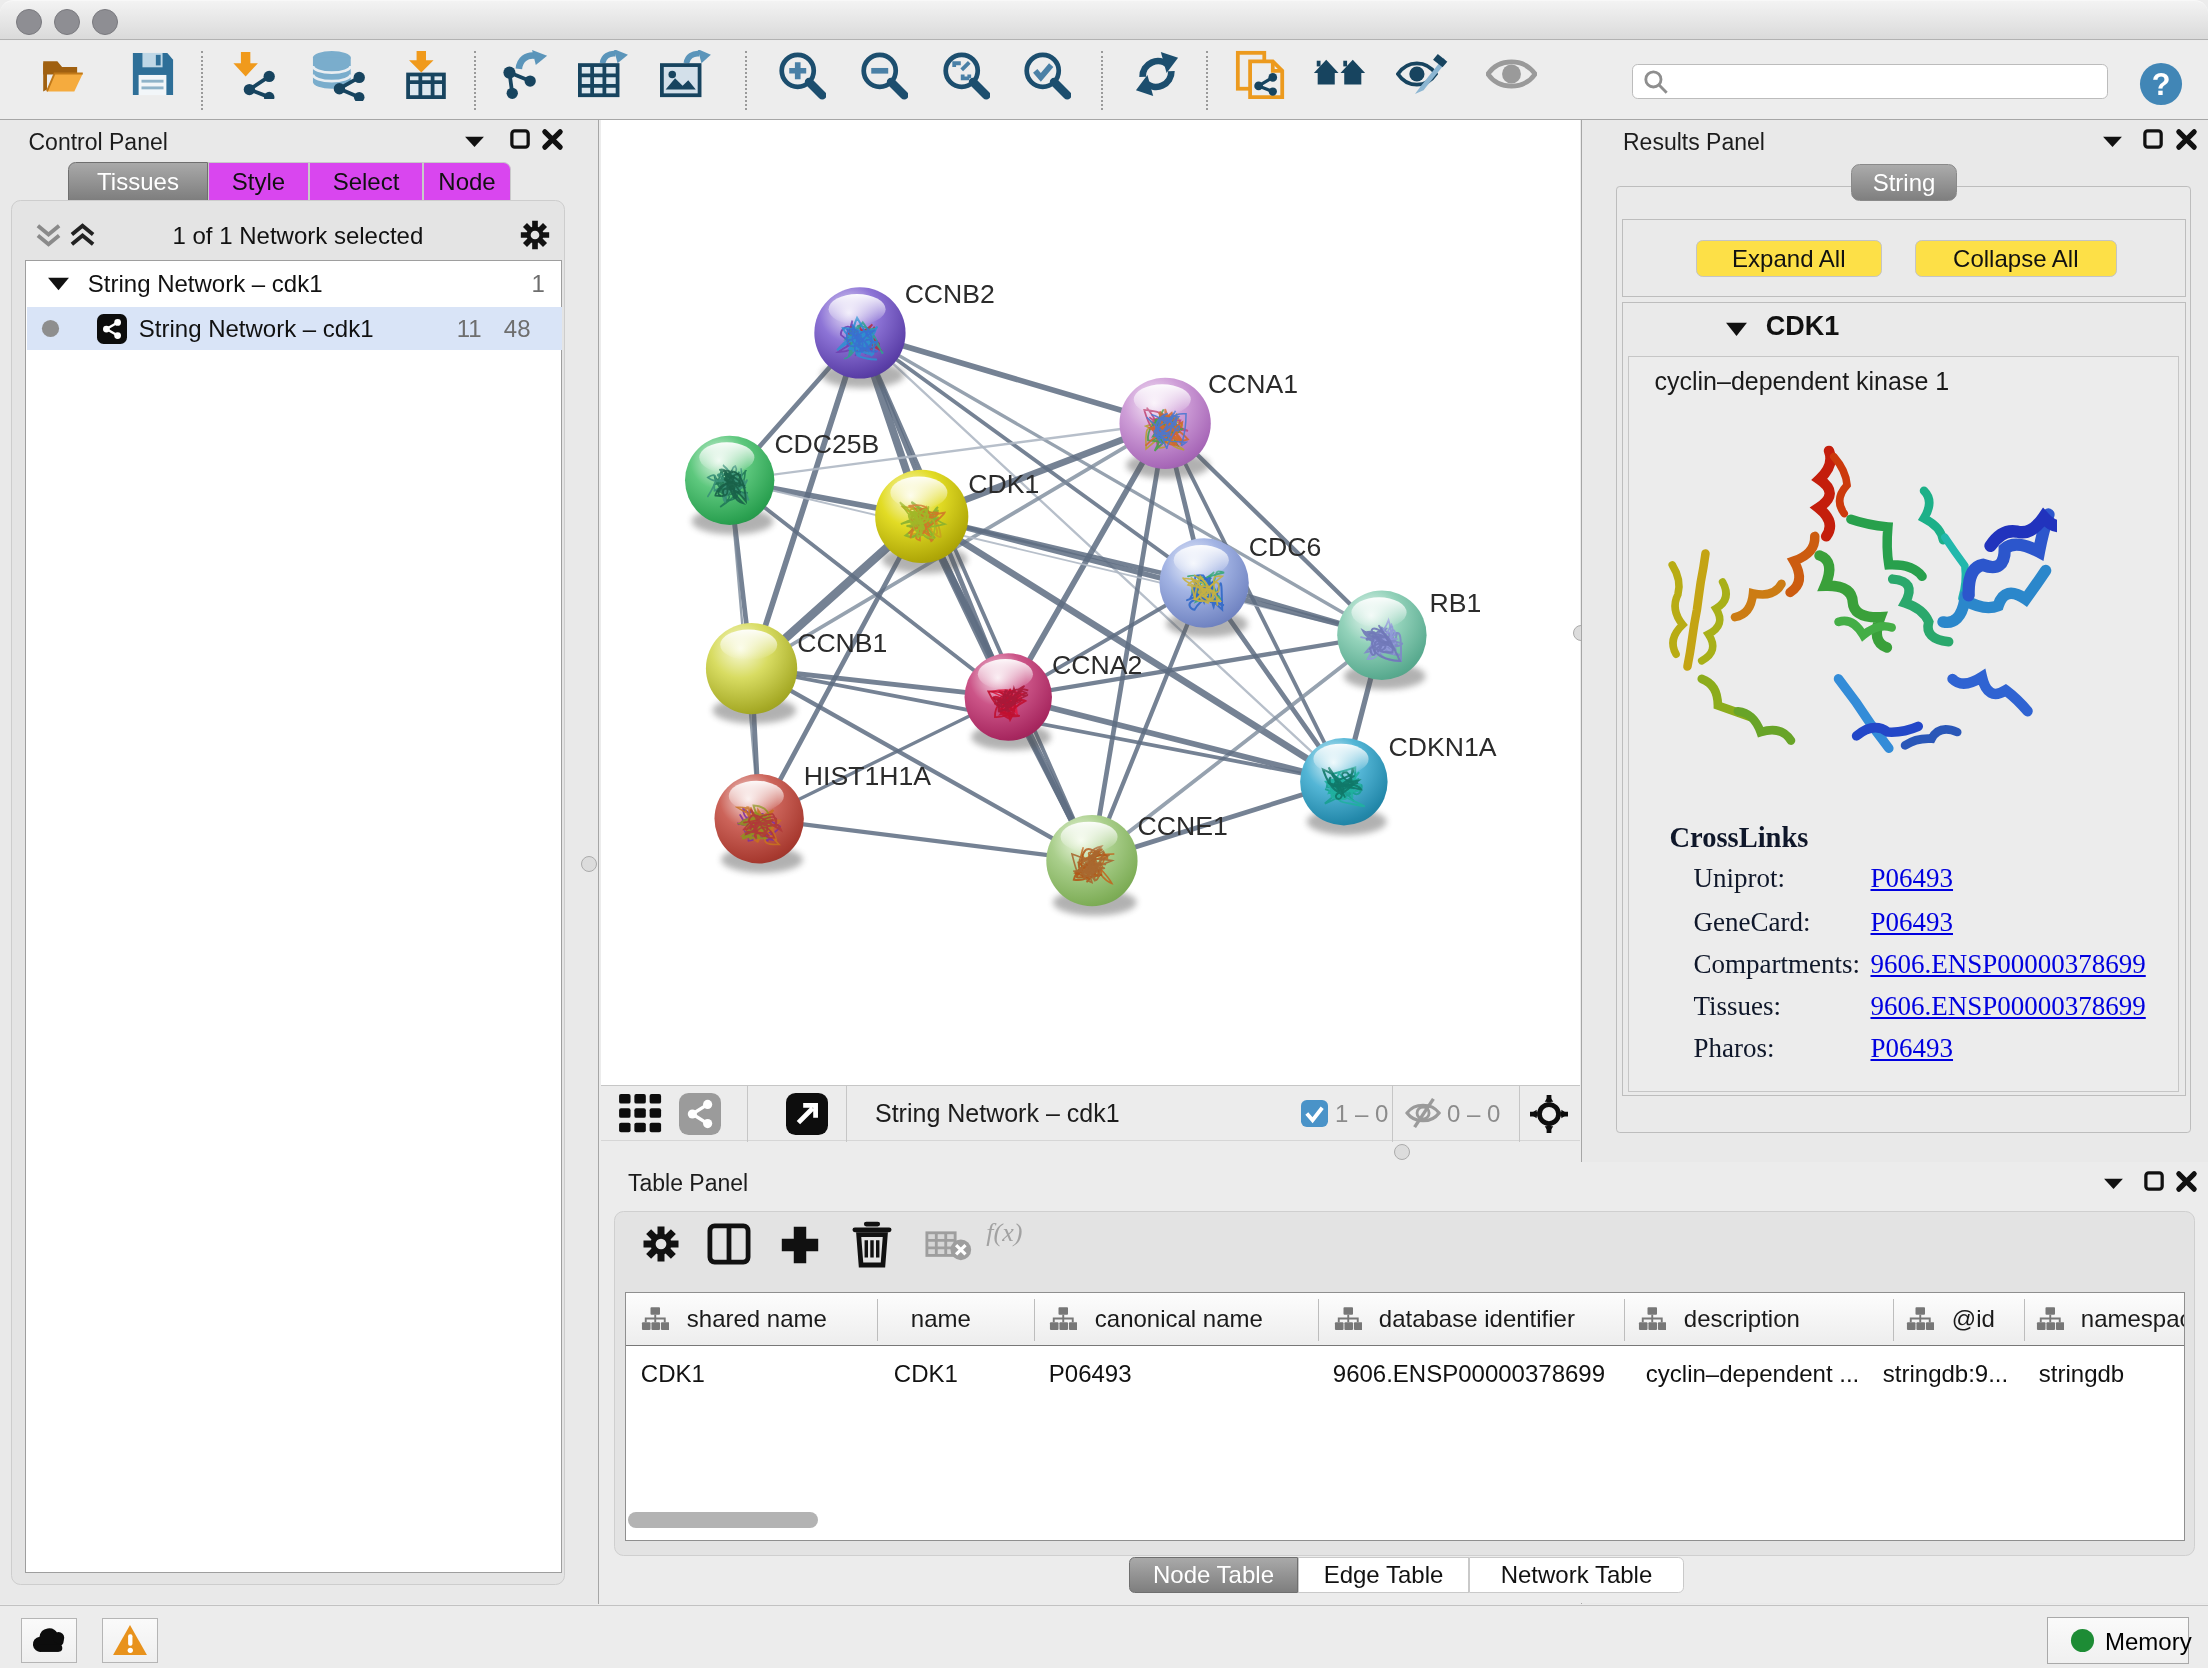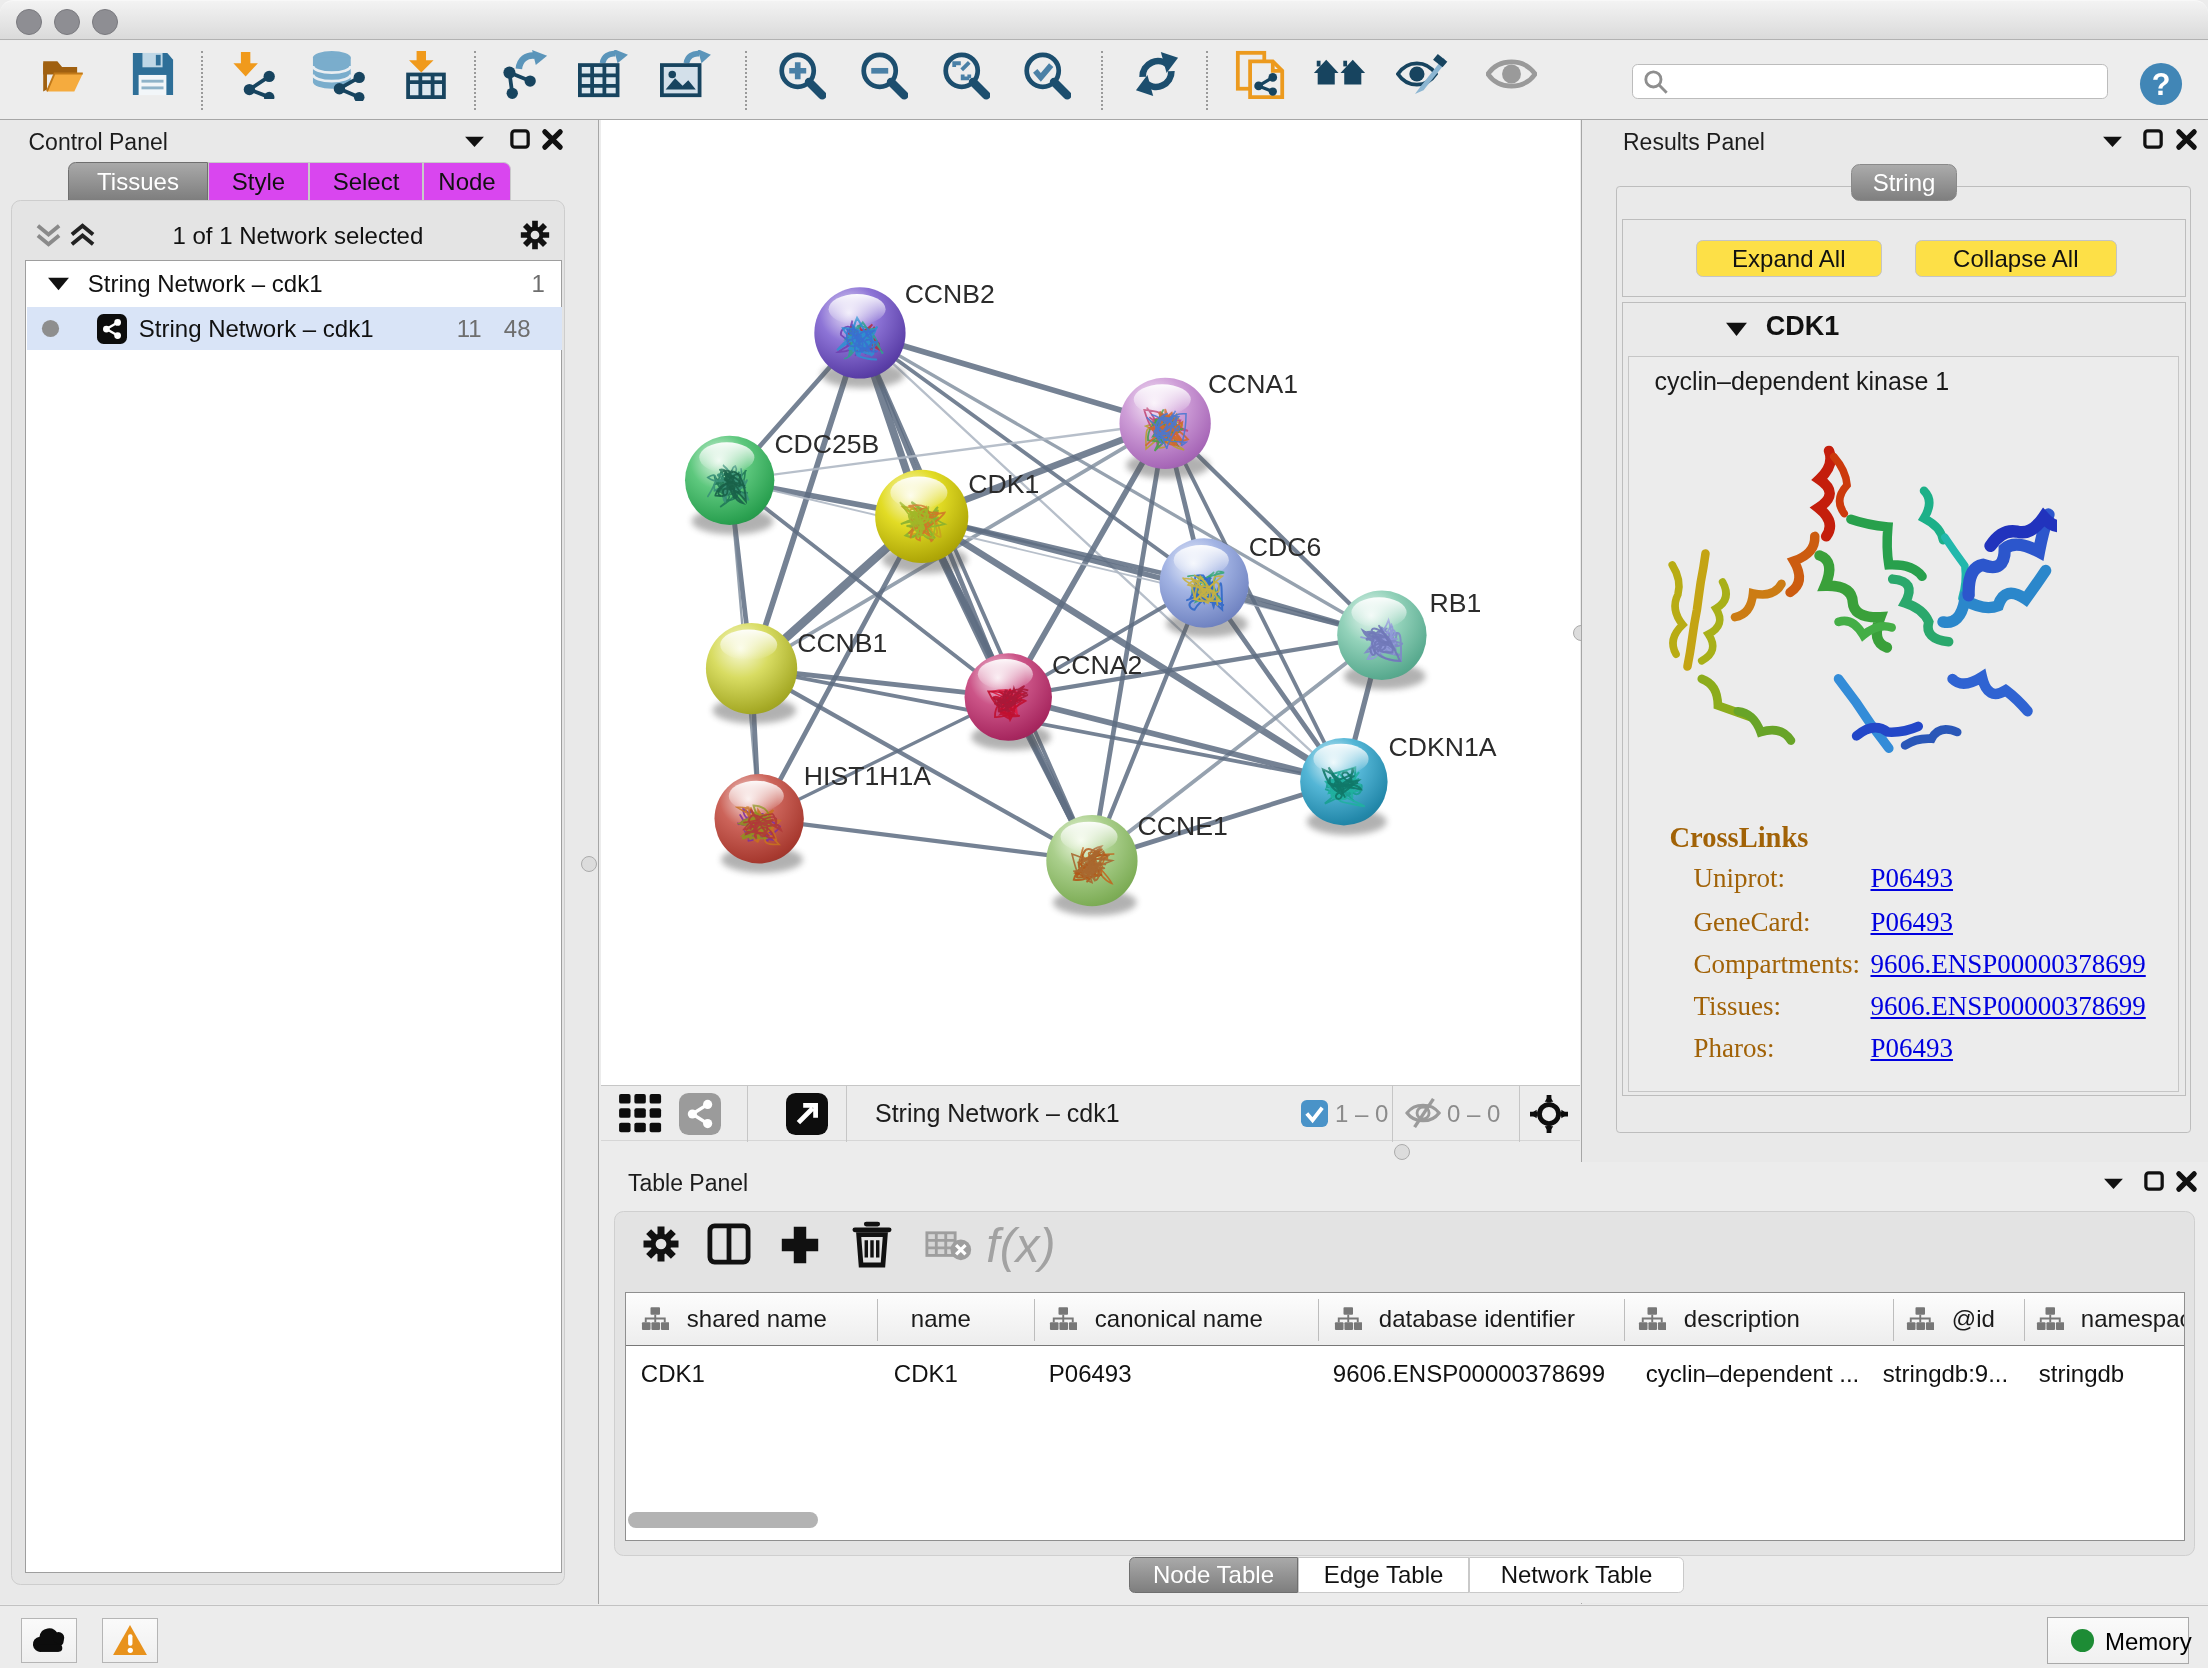--- a/index.html
+++ b/index.html
@@ -29,21 +29,21 @@
 #netbar{left:601px;top:1085px;width:979px;height:56px;background:#ececec;border-top:1px solid #c6c6c6;border-bottom:1px solid #d6d6d6}
 .nsep{position:absolute;top:0;height:56px;width:0;border-left:1px solid #c6c6c6}
 
 #rpanel{left:1581px;top:120px;width:628px;height:1484px;background:#e9e9e9;border-left:1.9px solid #a6a6a6}
 #stringtab{position:absolute;z-index:5;left:269px;top:44px;width:106px;height:37px;background:linear-gradient(#ababab,#7f7f7f);border:1px solid #8a8a8a;border-radius:8.6px;color:#fff;font-size:24px;text-align:center;line-height:35px}
 #r-outer{position:absolute;left:34px;top:66px;width:575px;height:947px;background:#eaeaea;border:1px solid #bdbdbd;border-radius:3.8px}
 #r-expbox{position:absolute;left:4.8px;top:32px;width:564px;height:78px;border:1px solid #bdbdbd;background:#eaeaea}
 .rbtn{position:absolute;top:20px;height:37px;background:#fde047;border:1px solid #c4c4c4;border-radius:6.7px;font-size:24px;color:#111;text-align:center;line-height:35px}
 #r-cdkbox{position:absolute;left:4.8px;top:115px;width:564px;height:794px;border:1px solid #bdbdbd;background:#eaeaea}
 #r-content{position:absolute;left:5.7px;top:53px;width:551px;height:736px;border:1px solid #c6c6c6;background:#ececec}
-.rlabel{position:absolute;font-family:"Liberation Serif",serif;font-size:27px;color:#a16207}
+.rlabel{position:absolute;font-family:"Liberation Serif",serif;font-size:27px;color:#0f172a}
 .rlink{position:absolute;font-family:"Liberation Serif",serif;font-size:27px;color:#0000e0;text-decoration:underline}
 
 #tpanel{left:601px;top:1162px;width:1607px;height:441px;background:#ececec}
 #t-box{position:absolute;left:13.3px;top:49px;width:1581px;height:345px;background:#e3e3e3;border:1px solid #cfcfcf;border-radius:9.5px}
 #t-white{position:absolute;left:9.5px;top:80px;width:1560px;height:249px;background:#fff;border:1px solid #8f8f8f;overflow:hidden}
 #t-header{position:absolute;left:0;top:0;width:1558px;height:53px;background:linear-gradient(#fdfdfd,#ededed);border-bottom:1.9px solid #777}
 .thsep{position:absolute;top:5.7px;height:42px;width:0;border-left:1px solid #bdbdbd}
 .thlabel{position:absolute;top:12.4px;font-size:24px;color:#1a1a1a}
 .tval{position:absolute;top:67px;font-size:24px;color:#111}
 .btab{position:absolute;top:395px;height:36px;background:#fff;border:1px solid #c9c9c9;font-size:24px;color:#111;text-align:center;line-height:34px}
@@ -776,21 +776,21 @@
       <g stroke="#9e9e9e" stroke-width="3" fill="#d6d6d6">
           <rect x="2" y="4" width="30" height="24"></rect>
         </g>
       <g stroke="#9e9e9e" stroke-width="3" fill="none">
           <path d="M2 12 h30 M2 20 h30 M12 4 v24 M22 4 v24"></path>
         </g>
       <circle cx="38" cy="22" r="11" fill="#9e9e9e"></circle>
       <path d="M33 17 l10 10 M43 17 l-10 10" stroke="#fff" stroke-width="3.4"></path>
     </svg>
 
-    <div style="position:absolute;left:371px;top:5.7px;font-family:Liberation Sans, sans-serif;font-style:italic;font-size:48px;color:#a2a2a2">f(x)</div>
+    <div style="position:absolute;left:371px;top:5.7px;font-family:Liberation Serif, serif;font-style:italic;font-size:26px;color:#a2a2a2">f(x)</div>
     <div id="t-white">
       <div id="t-header">
         <svg style="position:absolute;left:15px;top:13.3px" width="28.5" height="27" viewBox="0 0 30 28">
             <g fill="#777">
               <rect x="10" y="1" width="10" height="8" rx="1"></rect>
               <rect x="1" y="17" width="9" height="8" rx="1"></rect>
               <rect x="11" y="17" width="9" height="8" rx="1"></rect>
               <rect x="21" y="17" width="9" height="8" rx="1"></rect>
               <path d="M15 9 v5 M5 17 v-4 h20 v4 M15 12 v5" stroke="#777" stroke-width="2" fill="none"></path>
             </g>

